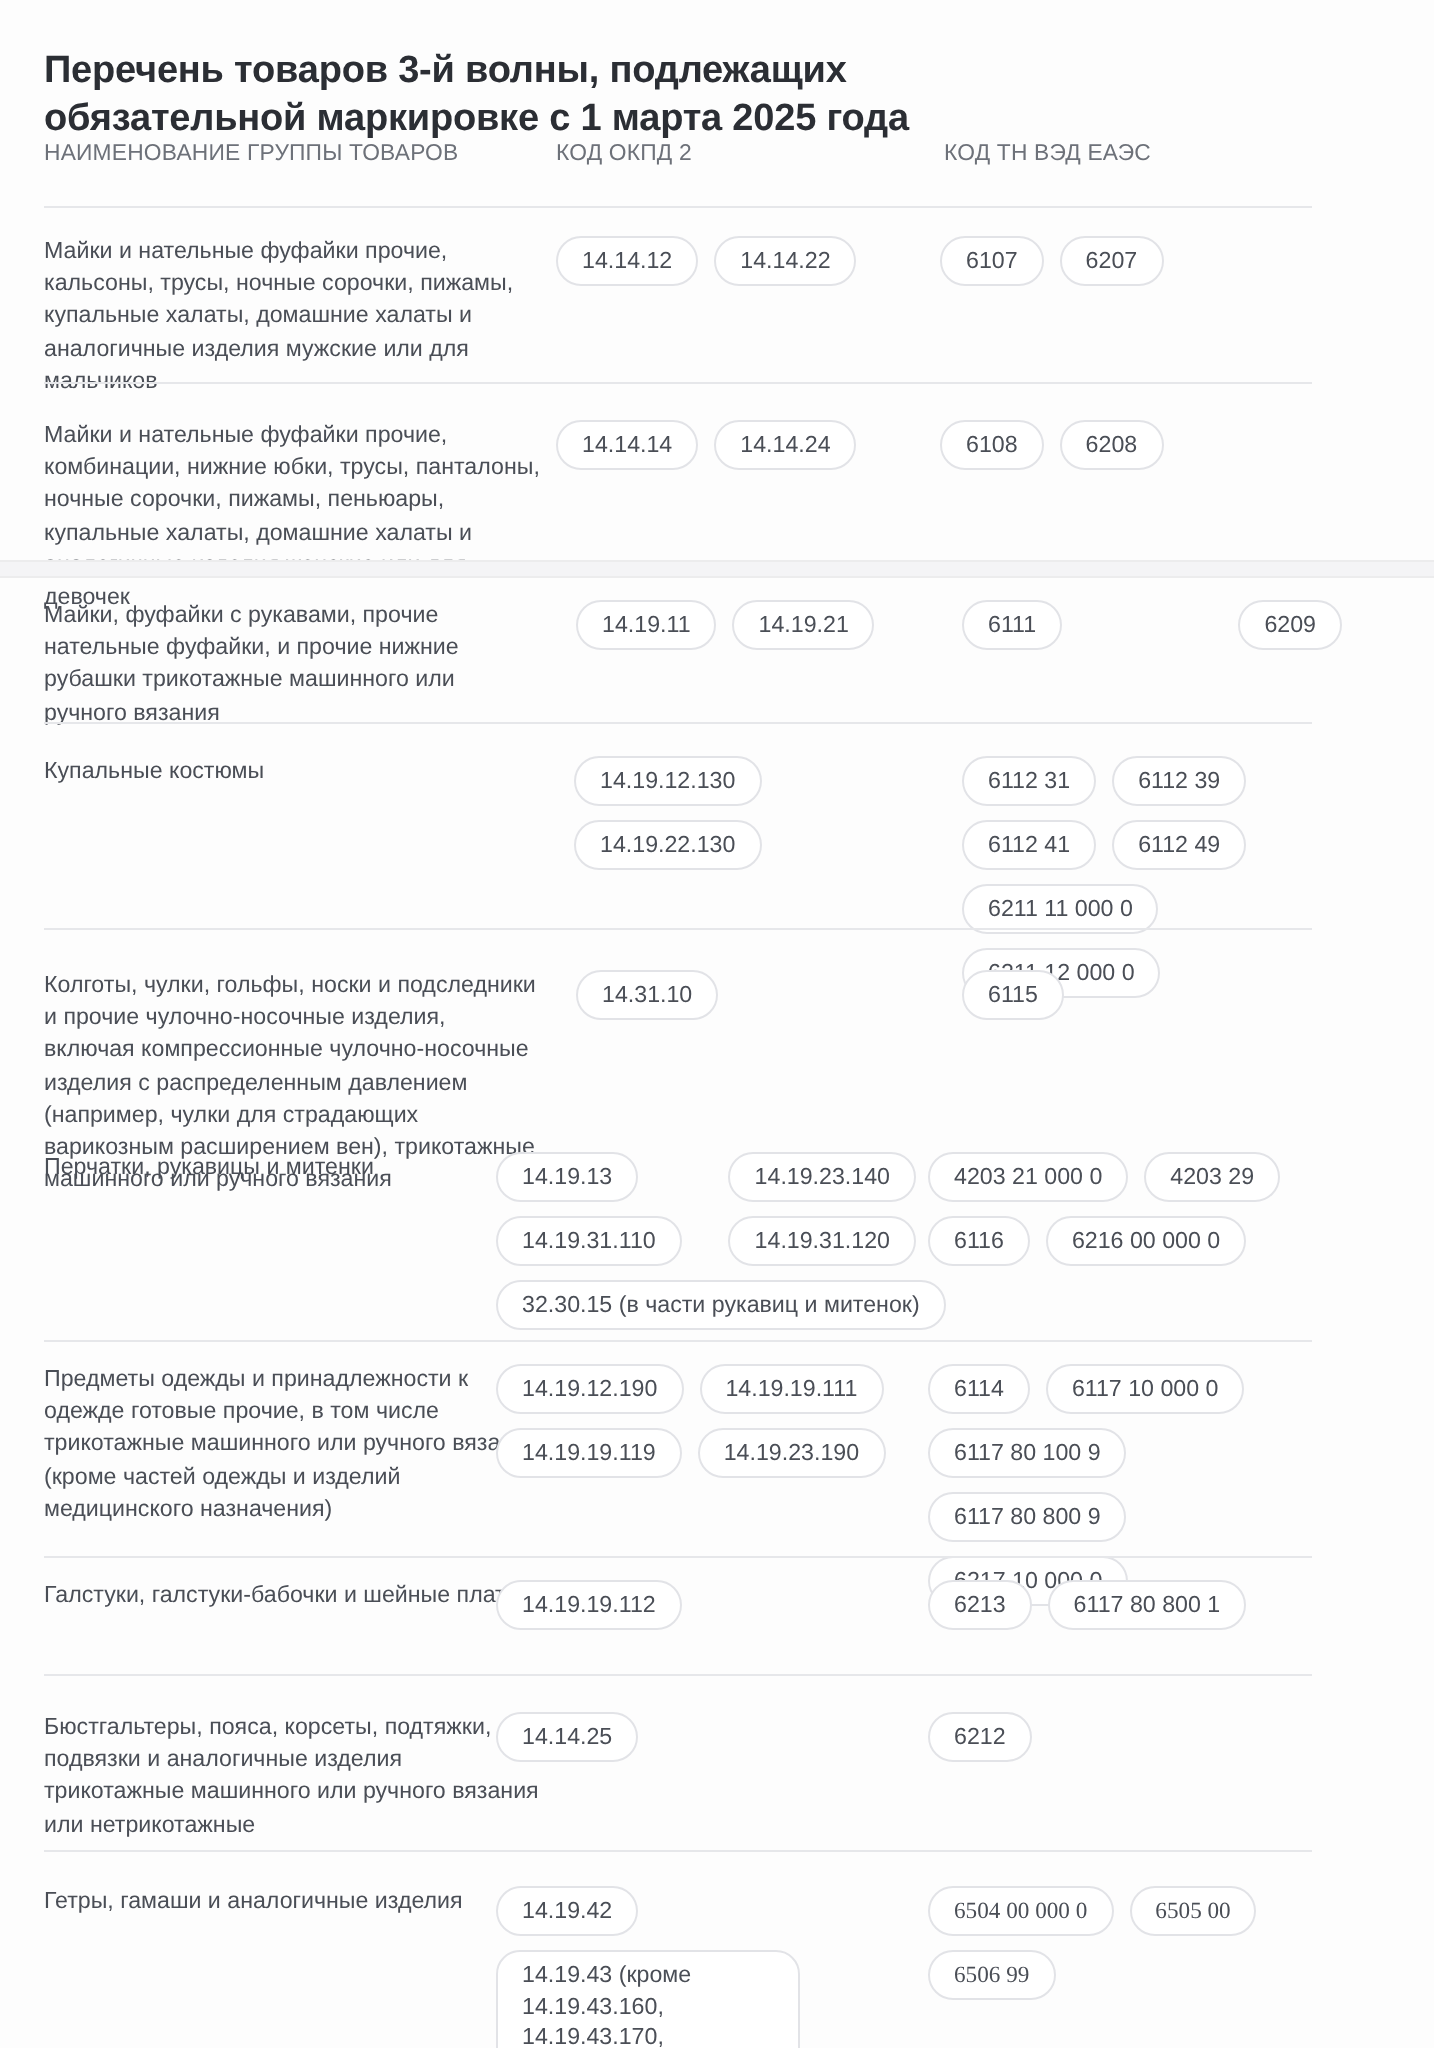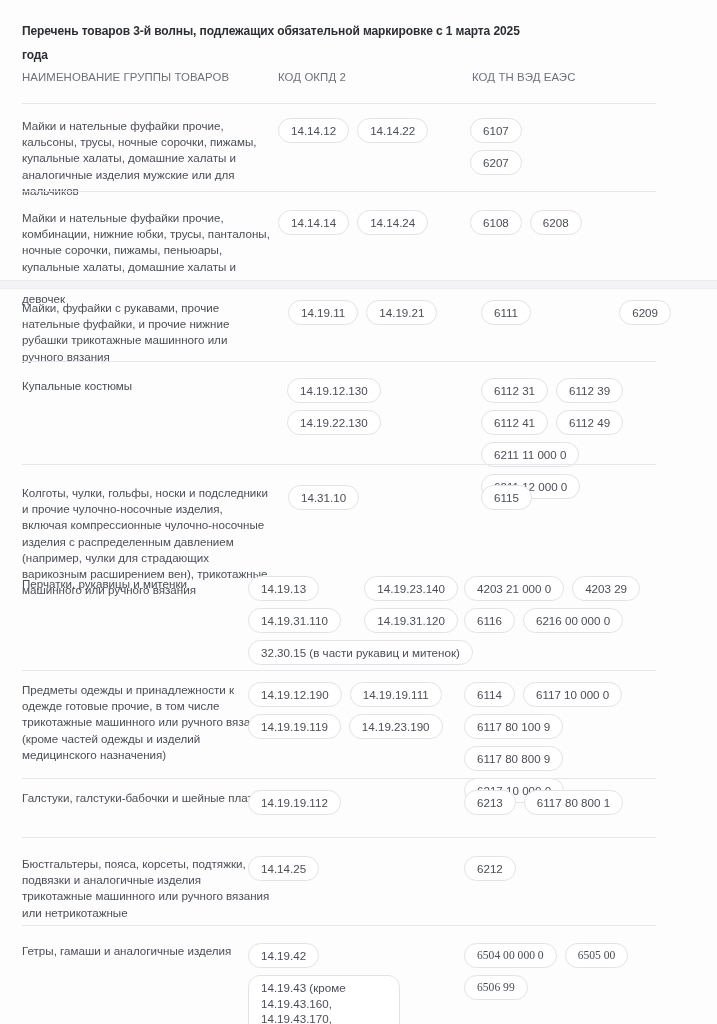--- a/index.html
+++ b/index.html
@@ -24,21 +24,21 @@
     background: #fdfdfd;
     box-sizing: border-box;
   }
 
   
   .title {
     position: absolute;
     left: 22px;
     top: 11px;
     width: 500px;
-    font-size: 12px;
+    font-size: 19px;
     line-height: 24px;
     font-weight: 700;
     letter-spacing: -0.1px;
     color: #2b2e34;
   }
 
   
   .col-headers {
     position: absolute;
     left: 0;
@@ -140,21 +140,21 @@
 
   <div class="rule" style="top:103px;"></div>
 
   <div id="table-body">
       <div class="row" style="top: 118px;">
         <div class="cell-name">Майки и нательные фуфайки прочие, кальсоны, трусы, ночные сорочки, пижамы, купальные халаты, домашние халаты и аналогичные изделия мужские или для мальчиков</div>
         <div class="cell-chips" style="left: 278px; width: 180px; text-align: right;">
           <span class="chip">14.14.12</span>
           <span class="chip">14.14.22</span>
         </div>
-        <div class="cell-chips" style="left: 470px; width: 190px; flex-direction: column;">
+        <div class="cell-chips" style="left: 470px; width: 190px;">
           <span class="chip">6107</span>
           <span class="chip">6207</span>
         </div>
       </div>
       <div class="rule" style="top: 191px;"></div>
       <div class="row" style="top: 210px;">
         <div class="cell-name">Майки и нательные фуфайки прочие, комбинации, нижние юбки, трусы, панталоны, ночные сорочки, пижамы, пеньюары, купальные халаты, домашние халаты и аналогичные изделия женские или для девочек</div>
         <div class="cell-chips" style="left: 278px; width: 180px;">
           <span class="chip">14.14.14</span>
           <span class="chip">14.14.24</span>

